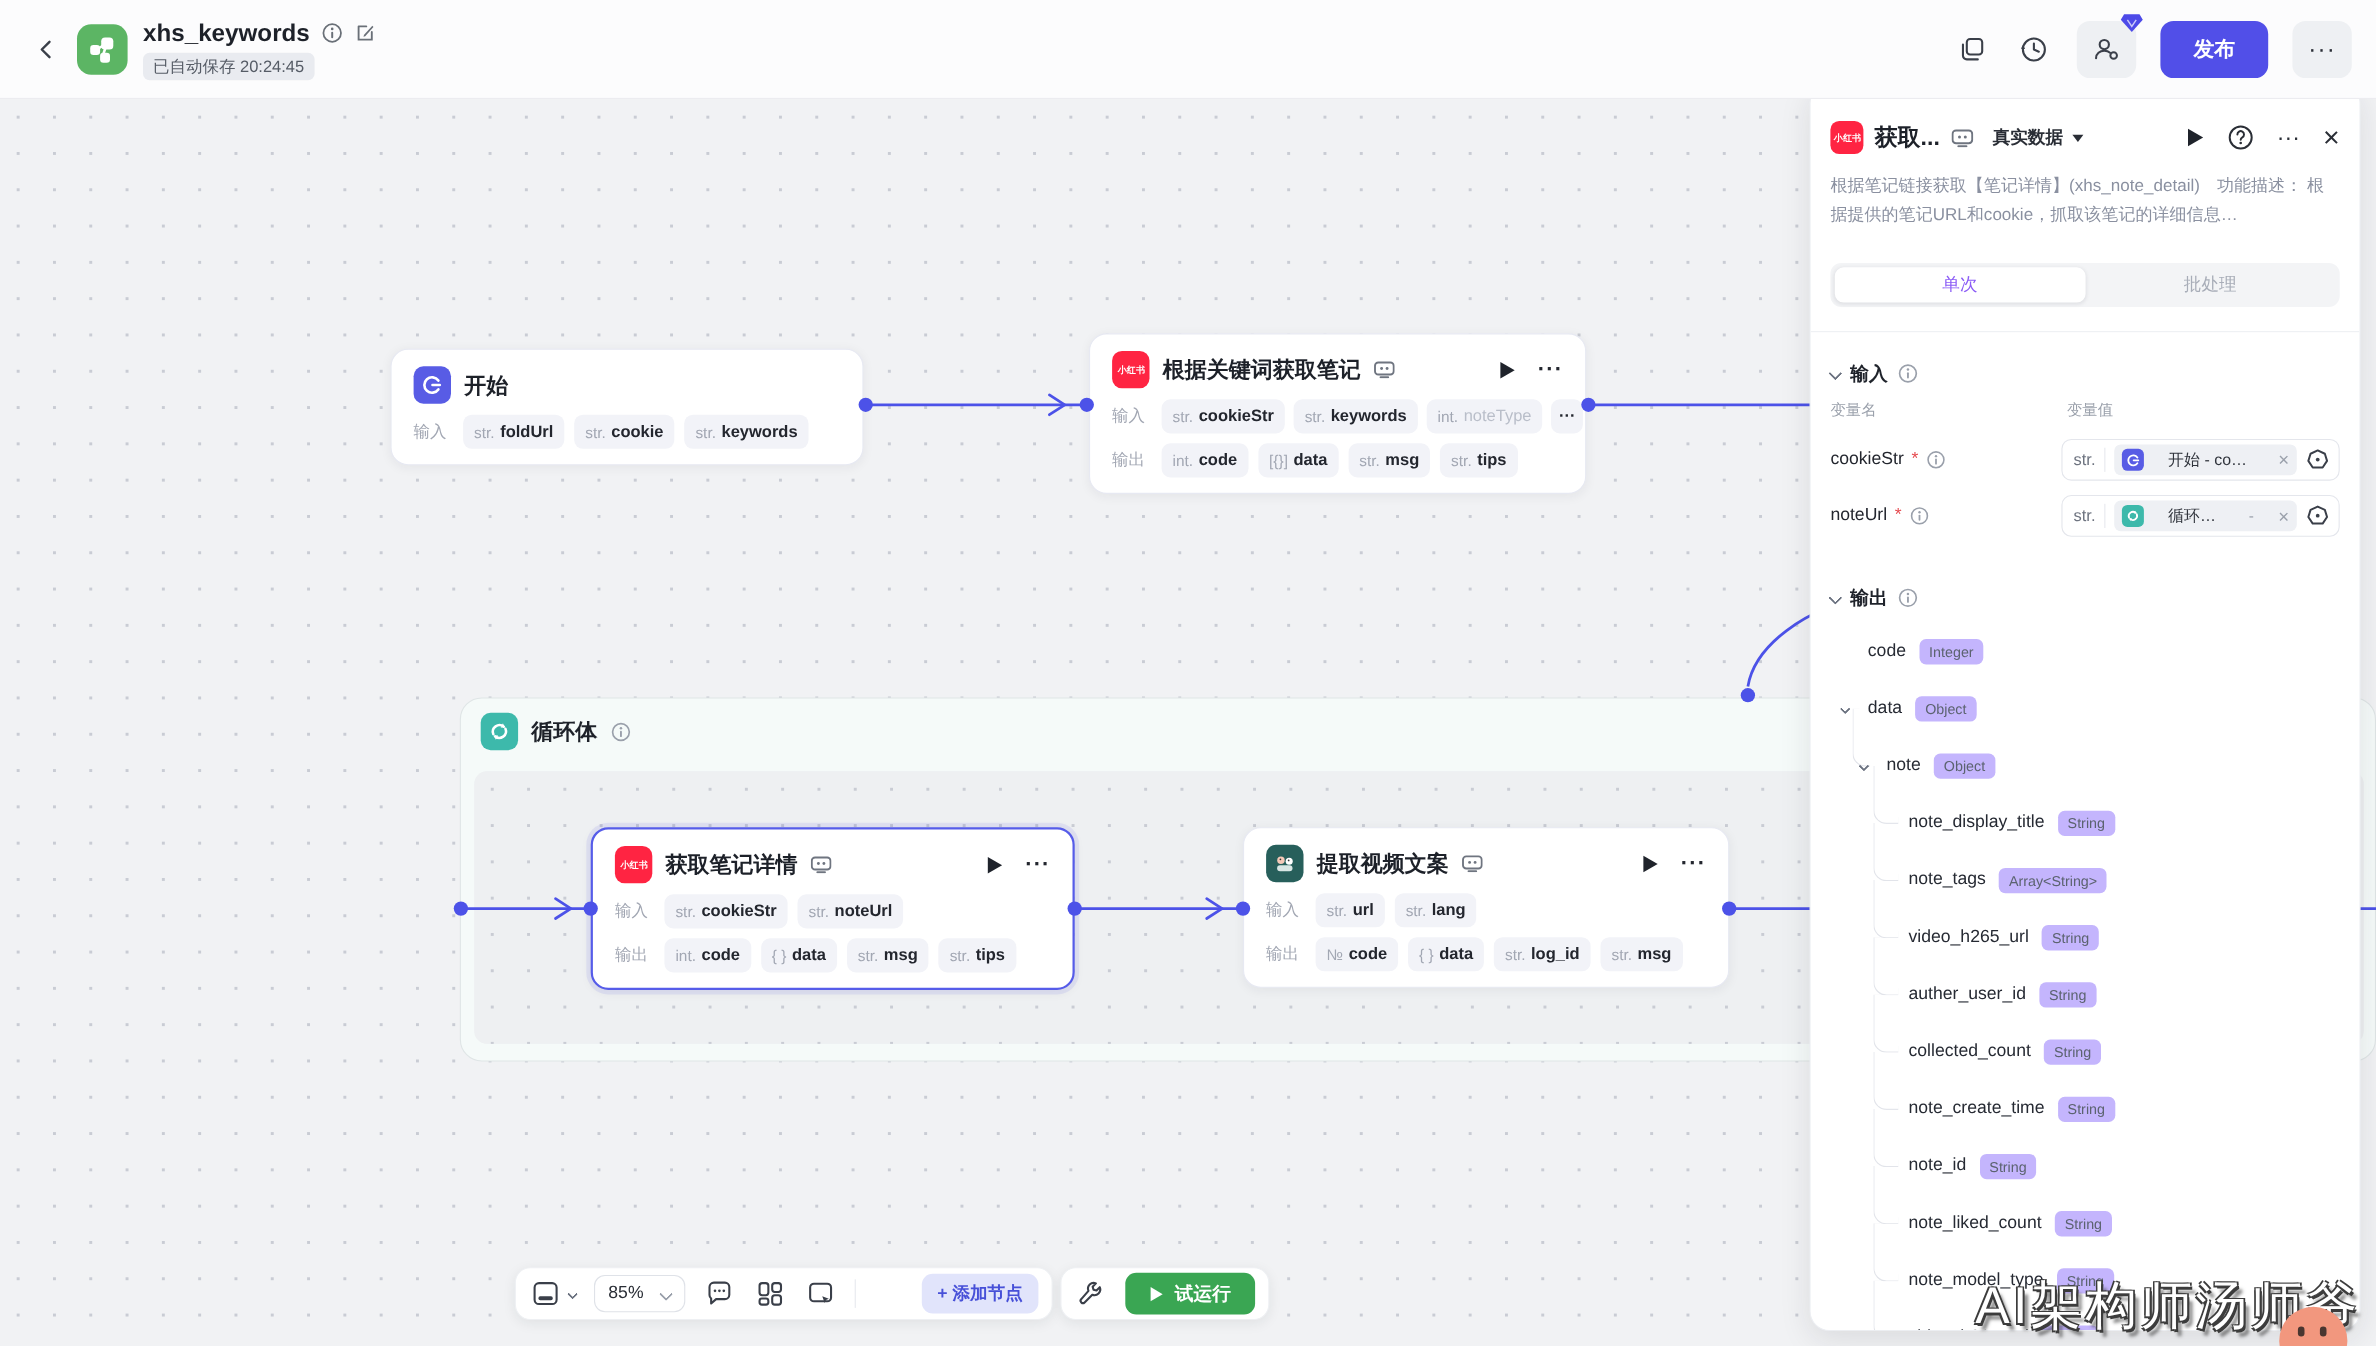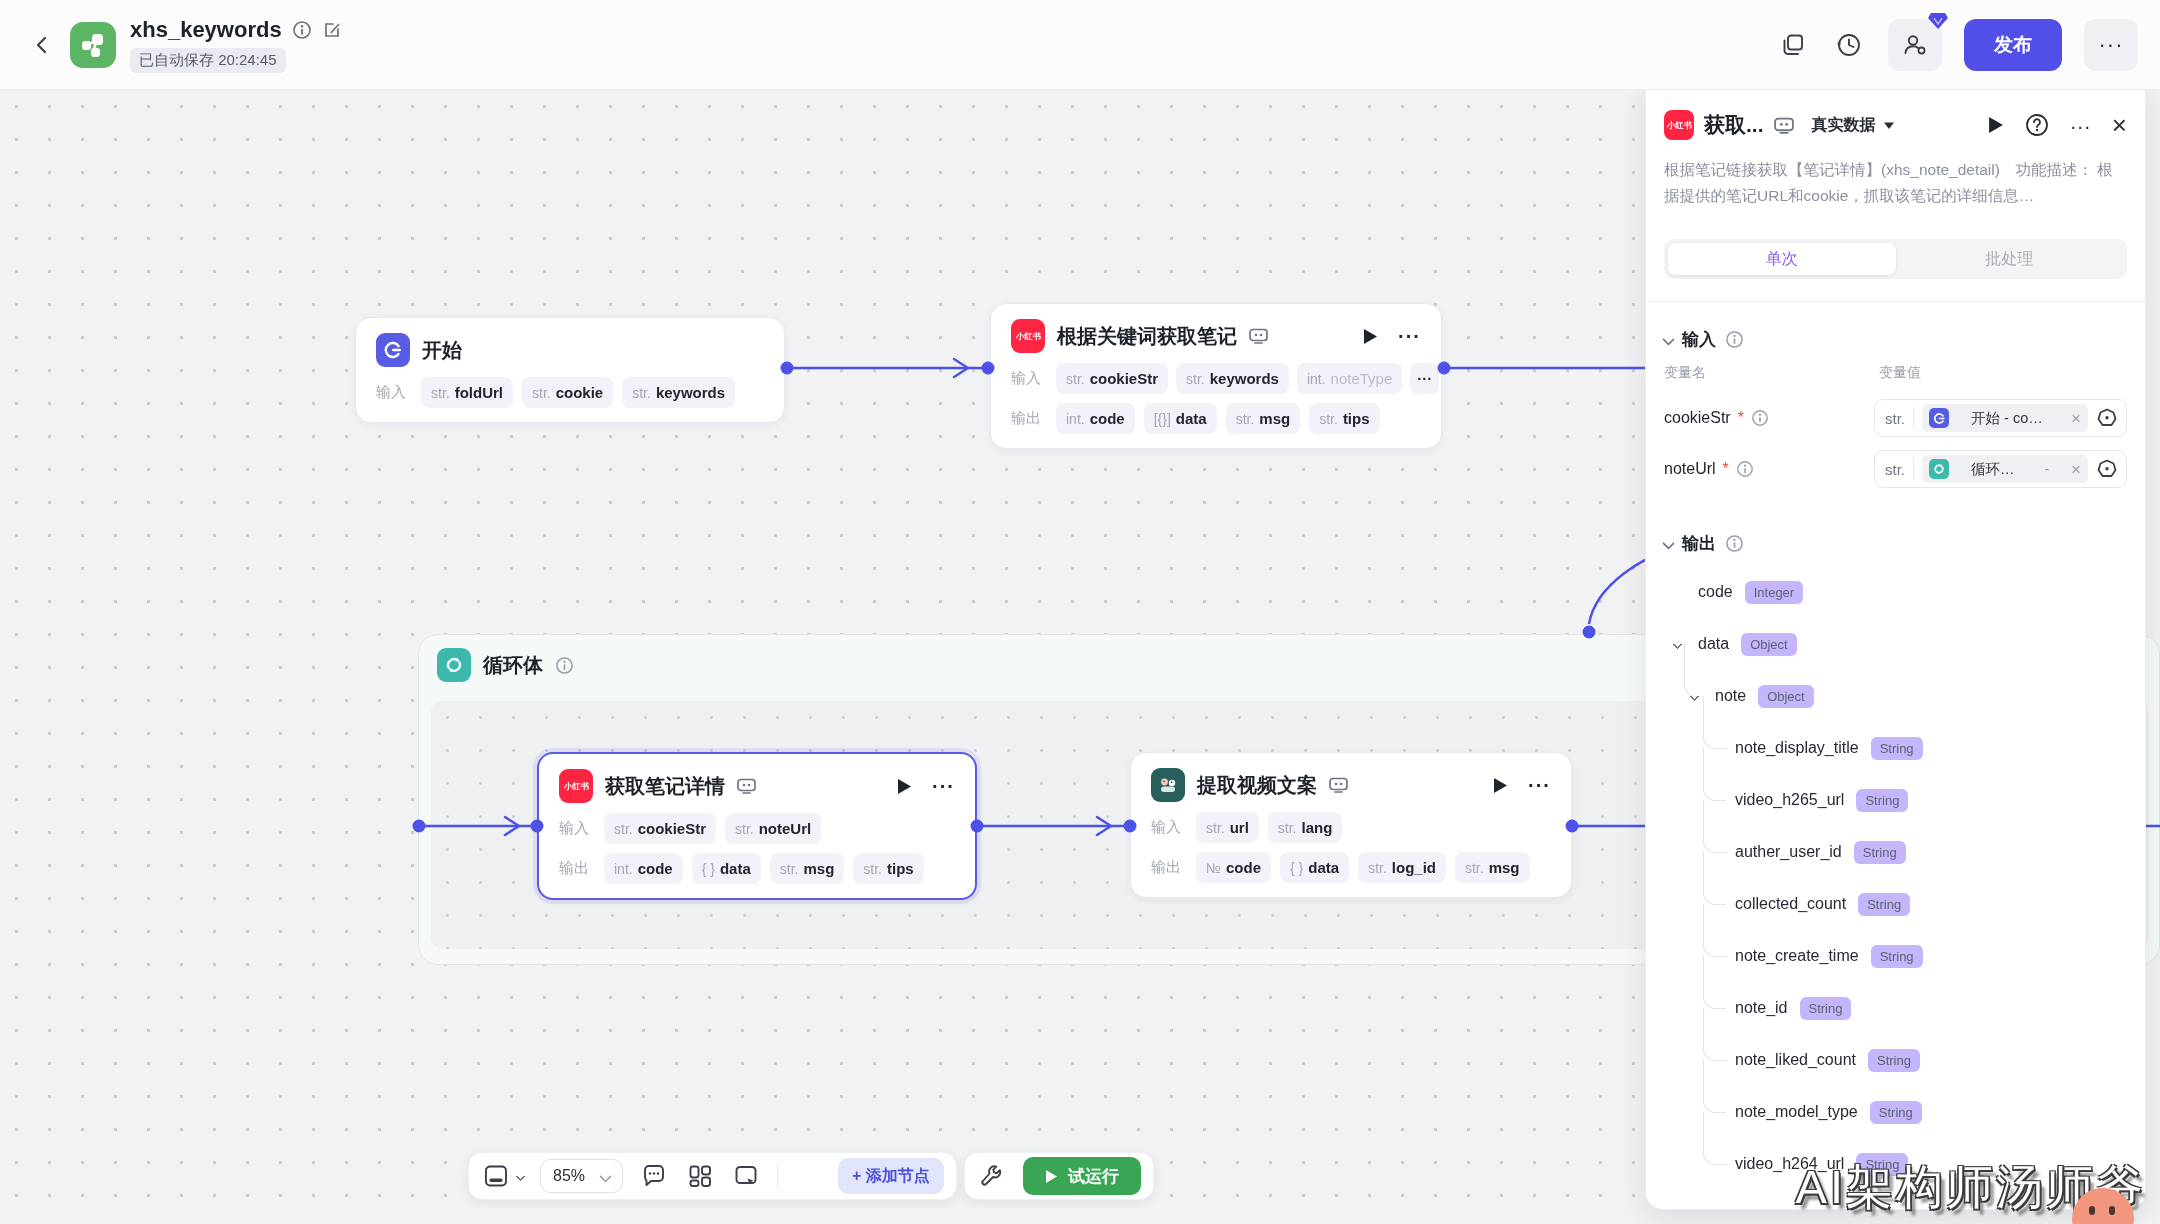--- a/index.html
+++ b/index.html
@@ -695,20 +695,25 @@
         <span class="tname">note</span>
         <span class="ttype">Object</span>
       </div>
       <div class="trow lvl3 elbow">
 
         <span class="tname">note_display_title</span>
         <span class="ttype">String</span>
       </div>
       <div class="trow lvl3 elbow">
 
+        <span class="tname">note_tags</span>
+        <span class="ttype">Array&lt;String&gt;</span>
+      </div>
+      <div class="trow lvl3 elbow">
+
         <span class="tname">video_h265_url</span>
         <span class="ttype">String</span>
       </div>
       <div class="trow lvl3 elbow">
 
         <span class="tname">auther_user_id</span>
         <span class="ttype">String</span>
       </div>
       <div class="trow lvl3 elbow">
 

